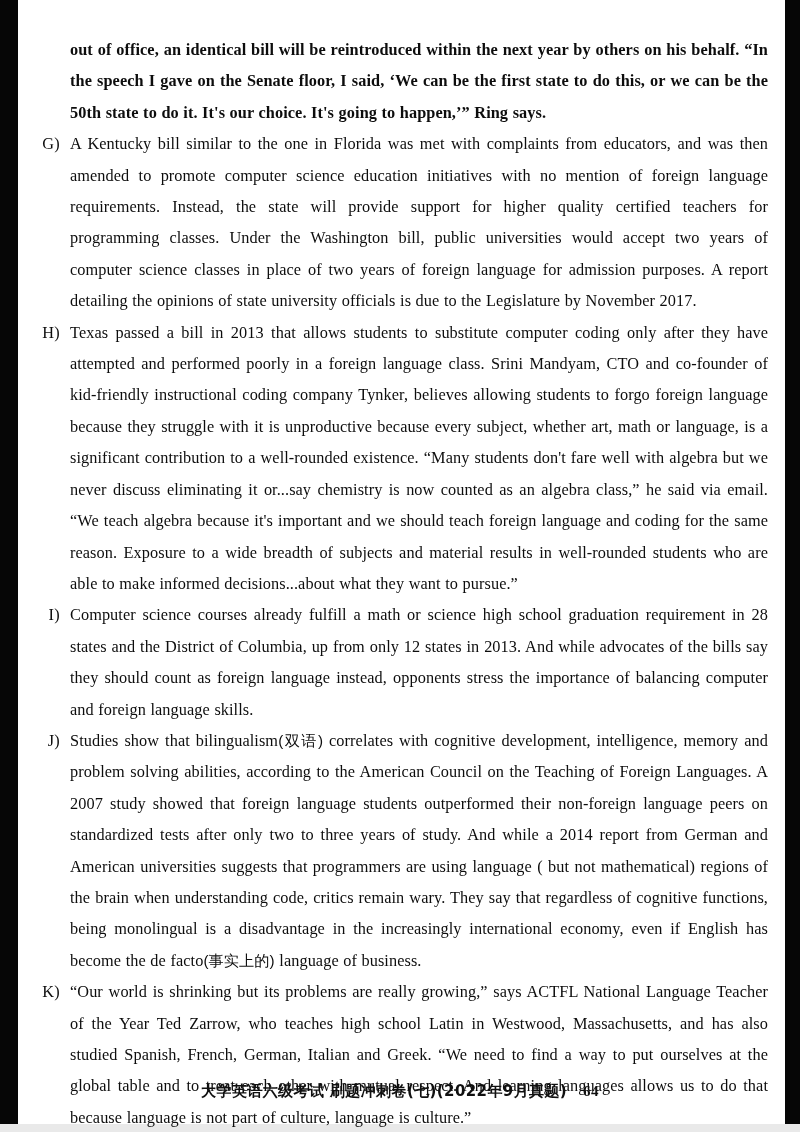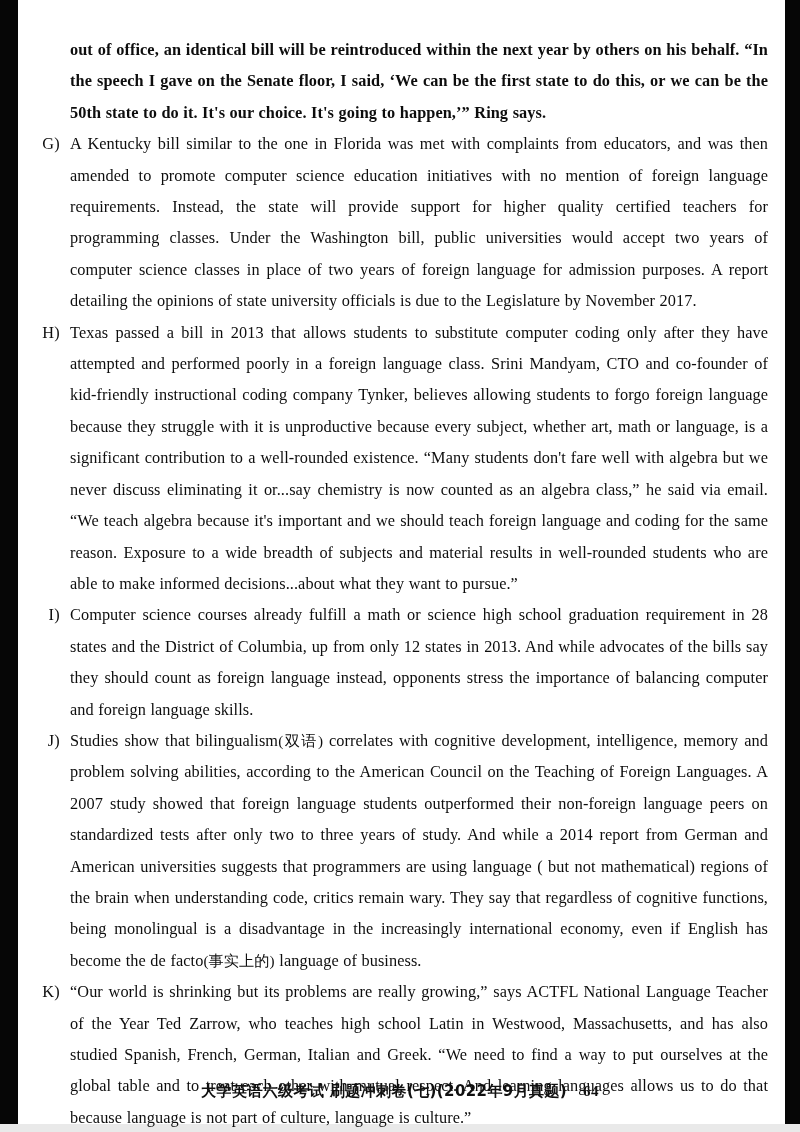--- a/index.html
+++ b/index.html
@@ -75,21 +75,21 @@
     line-height: 31.4px;
     letter-spacing: 0.3px;
   }
 
   
   .para > .body { display: block; }
 
   .it { }
 
   .cjk {
-    font-family: Liberation Serif, serif;
+    font-family: Liberation Sans, sans-serif;
     font-style: normal;
     font-size: 15.2px;
   }
 
   
   .ink-heavy { font-weight: 600; }
 
   .footer {
     position: absolute;
     left: 0;

